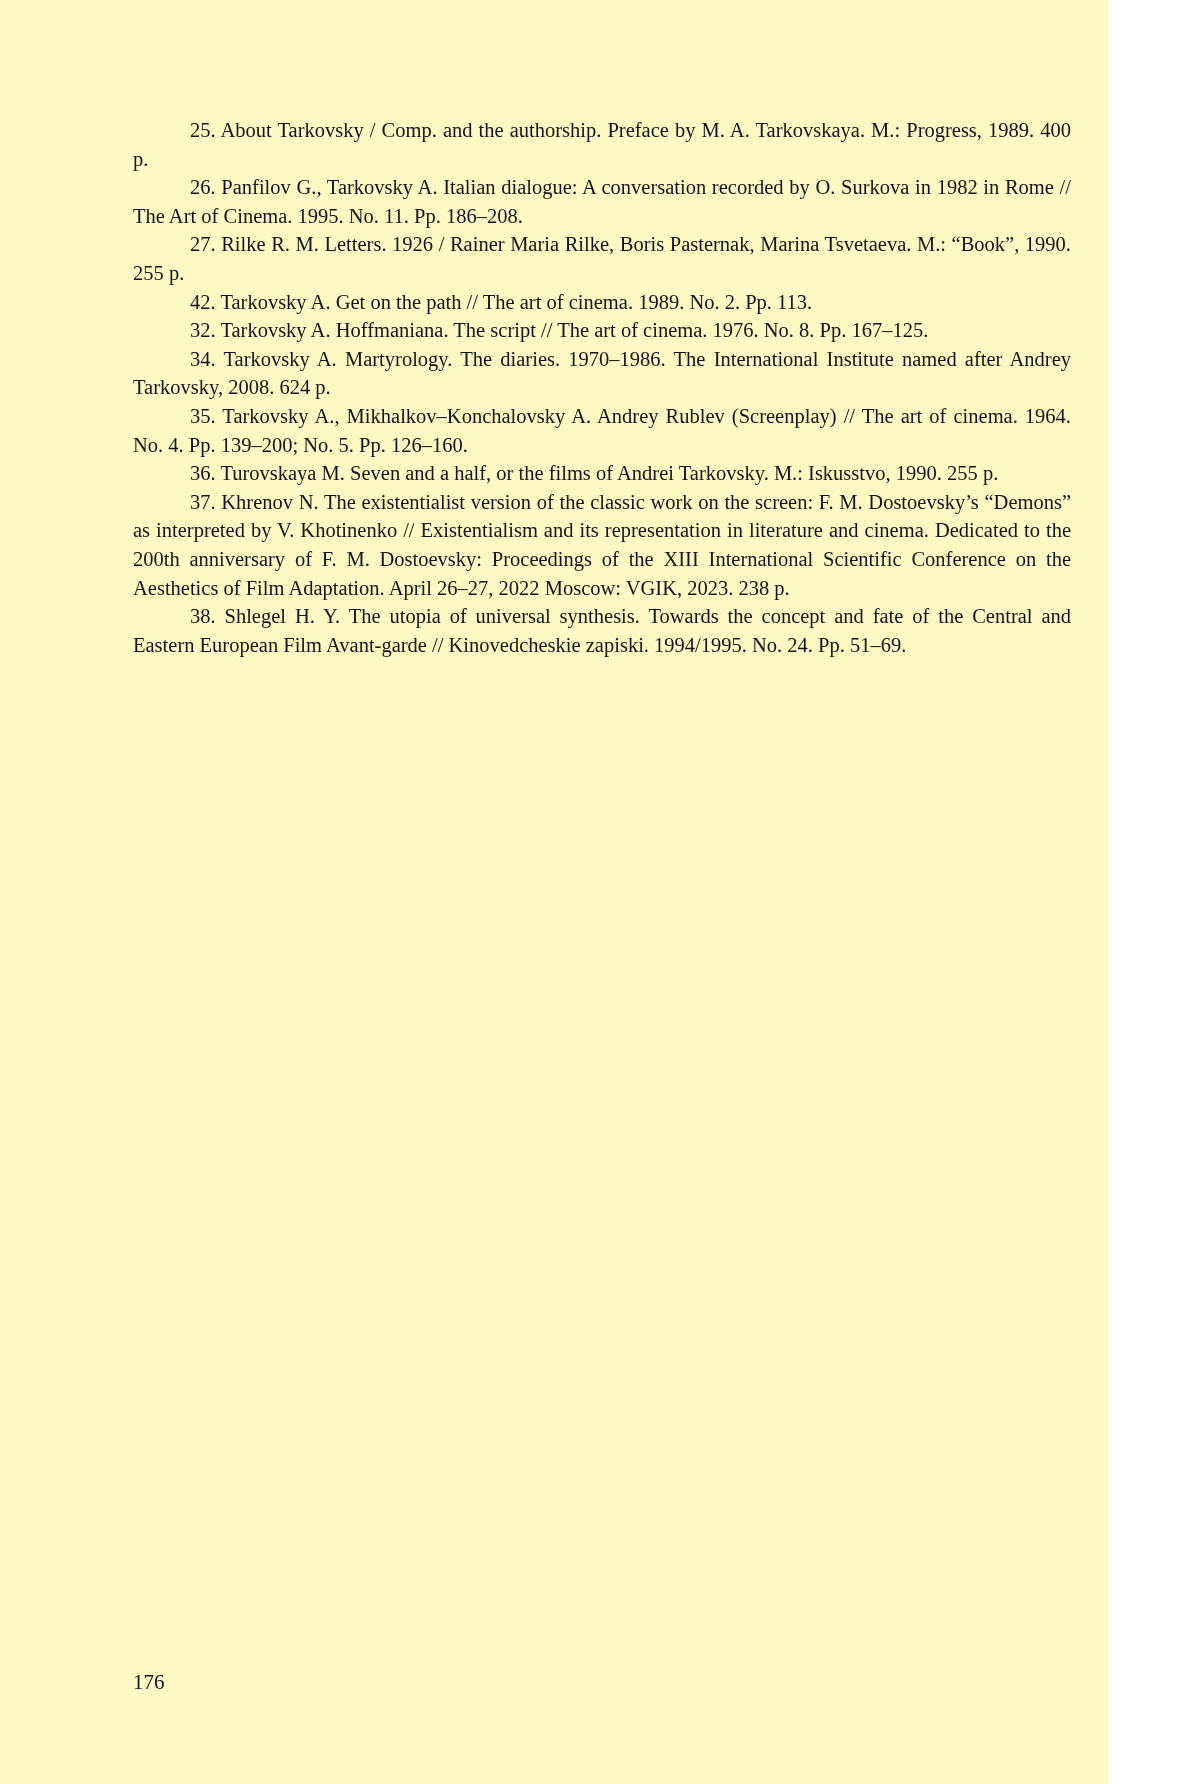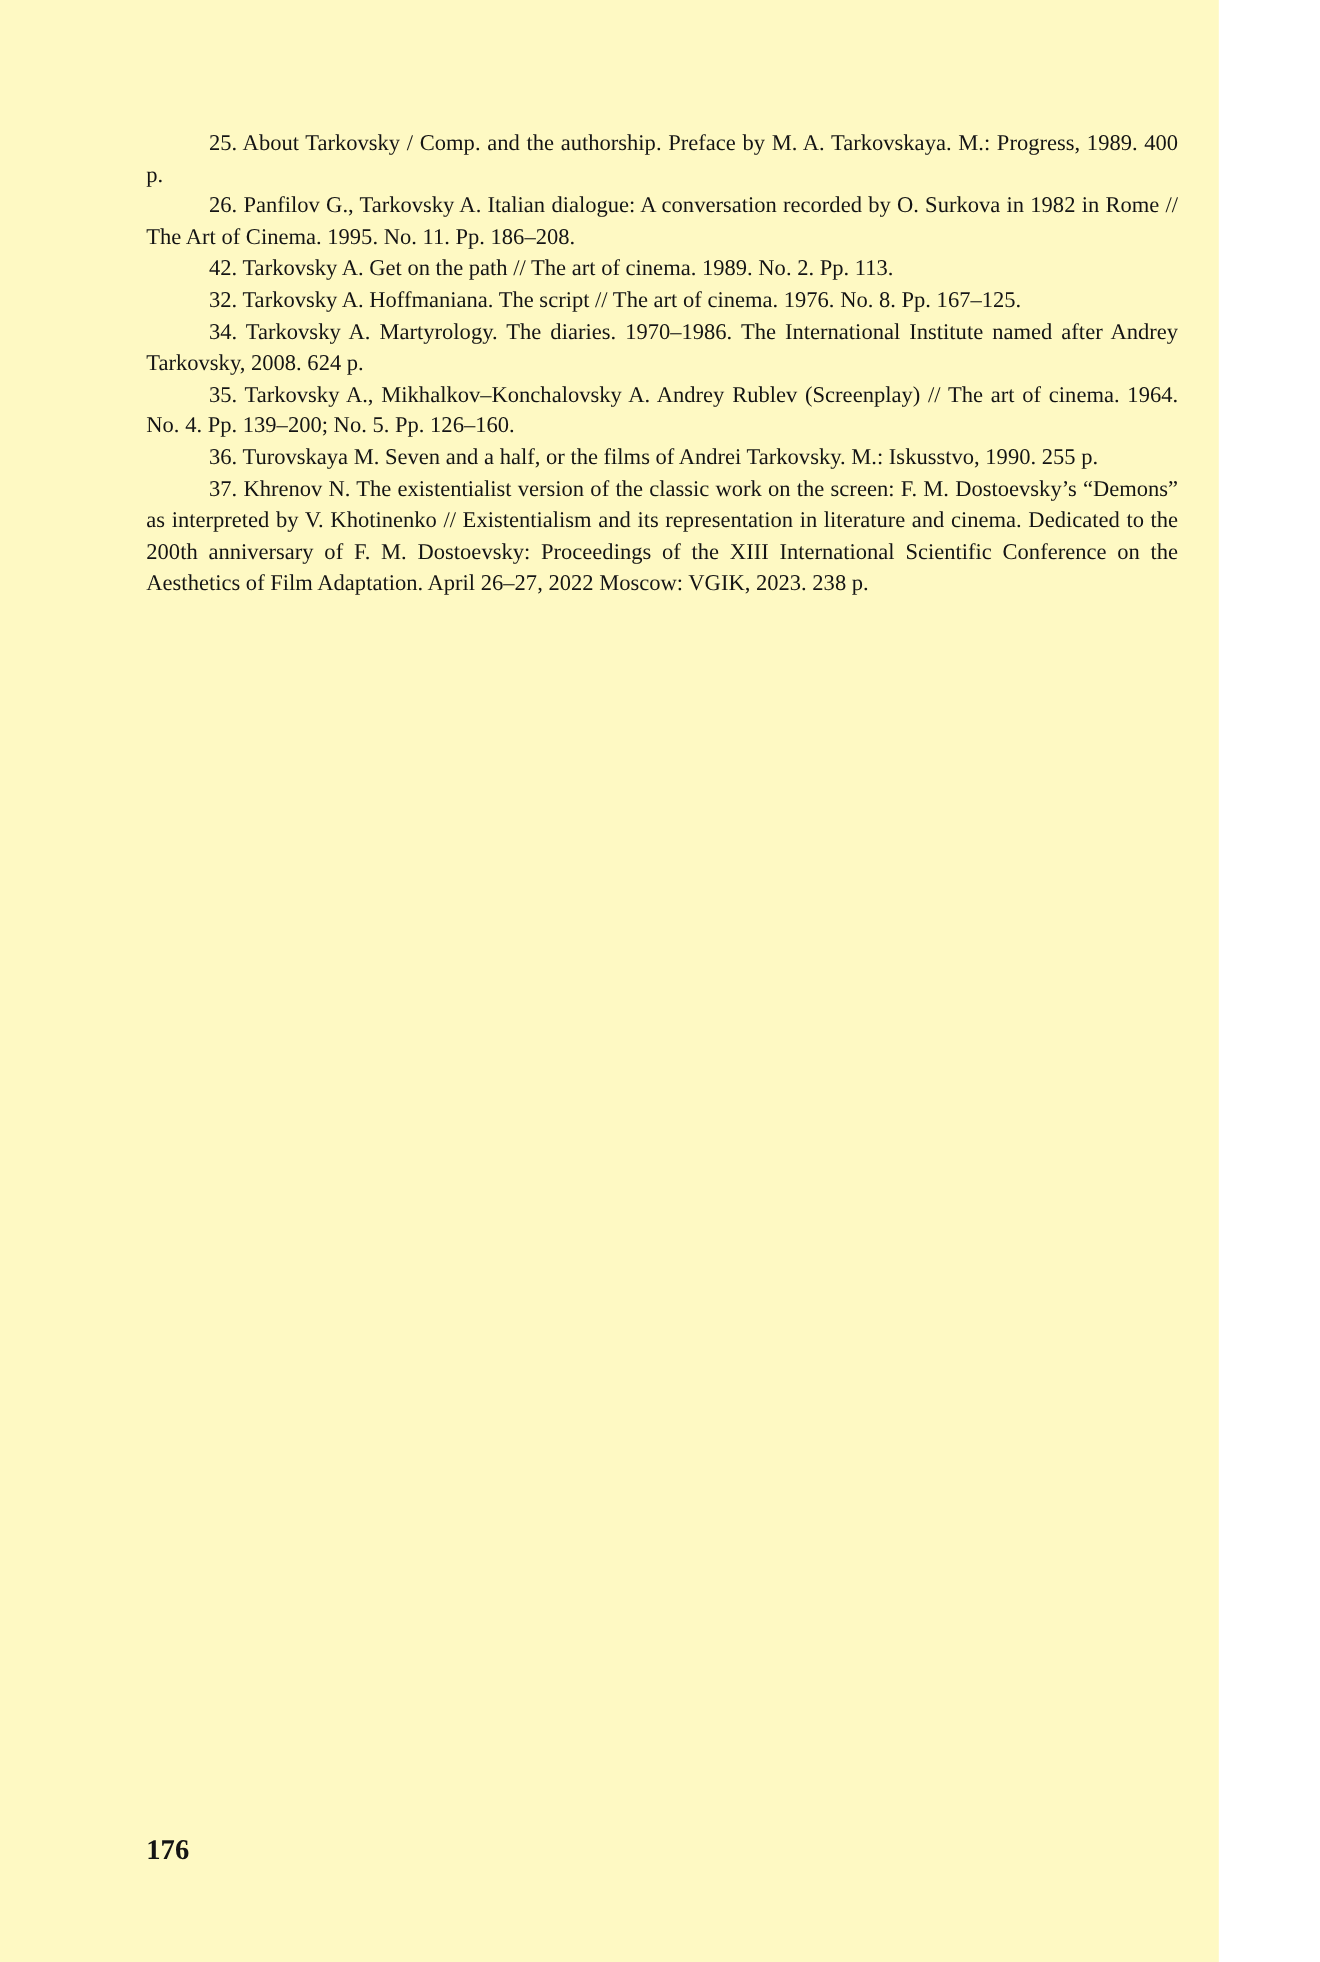--- a/index.html
+++ b/index.html
@@ -27,51 +27,52 @@
   }
   .ref {
     margin: 0;
     text-indent: 57px;
   }
   .page-number {
     position: absolute;
     left: 133px;
     top: 1668px;
     font-family: "Liberation Serif", "DejaVu Serif", serif;
-    font-size: 26px;
+    font-size: 21px;
     line-height: 28px;
     color: #141414;
-    font-weight: bold;
   }
 </style>
 </head>
 <body>
 
 <div class="page">
 
   <main class="content">
 
       <p class="ref">25. About Tarkovsky / Comp. and the authorship. Preface by M. A. Tarkovskaya. M.: Progress, 1989. 400 p.</p>
 
       <p class="ref">26. Panfilov G., Tarkovsky A. Italian dialogue: A conversation recorded by O. Surkova in 1982 in Rome // The Art of Cinema. 1995. No. 11. Pp. 186–208.</p>
 
+      <p class="ref">27. Rilke R. M. Letters. 1926 / Rainer Maria Rilke, Boris Pasternak, Marina Tsvetaeva. M.: “Book”, 1990. 255 p.</p>
 
 
 
 
       <p class="ref">42. Tarkovsky A. Get on the path // The art of cinema. 1989. No. 2. Pp. 113.</p>
 
       <p class="ref">32. Tarkovsky A. Hoffmaniana. The script // The art of cinema. 1976. No. 8. Pp. 167–125.</p>
 
 
       <p class="ref">34. Tarkovsky A. Martyrology. The diaries. 1970–1986. The International Institute named after Andrey Tarkovsky, 2008. 624 p.</p>
 
       <p class="ref">35. Tarkovsky A., Mikhalkov–Konchalovsky A. Andrey Rublev (Screenplay) // The art of cinema. 1964. No. 4. Pp. 139–200; No. 5. Pp. 126–160.</p>
 
       <p class="ref">36. Turovskaya M. Seven and a half, or the films of Andrei Tarkovsky. M.: Iskusstvo, 1990. 255 p.</p>
 
       <p class="ref">37. Khrenov N. The existentialist version of the classic work on the screen: F. M. Dostoevsky’s “Demons” as interpreted by V. Khotinenko // Existentialism and its representation in literature and cinema. Dedicated to the 200th anniversary of F. M. Dostoevsky: Proceedings of the XIII International Scientific Conference on the Aesthetics of Film Adaptation. April 26–27, 2022 Moscow: VGIK, 2023. 238 p.</p>
 
+      <p class="ref">38. Shlegel H. Y. The utopia of universal synthesis. Towards the concept and fate of the Central and Eastern European Film Avant-garde // Kinovedcheskie zapiski. 1994/1995. No. 24. Pp. 51–69.</p>
     </main>
 
   <div class="page-number">176</div>
 
 </div>
 
 </body></html>

